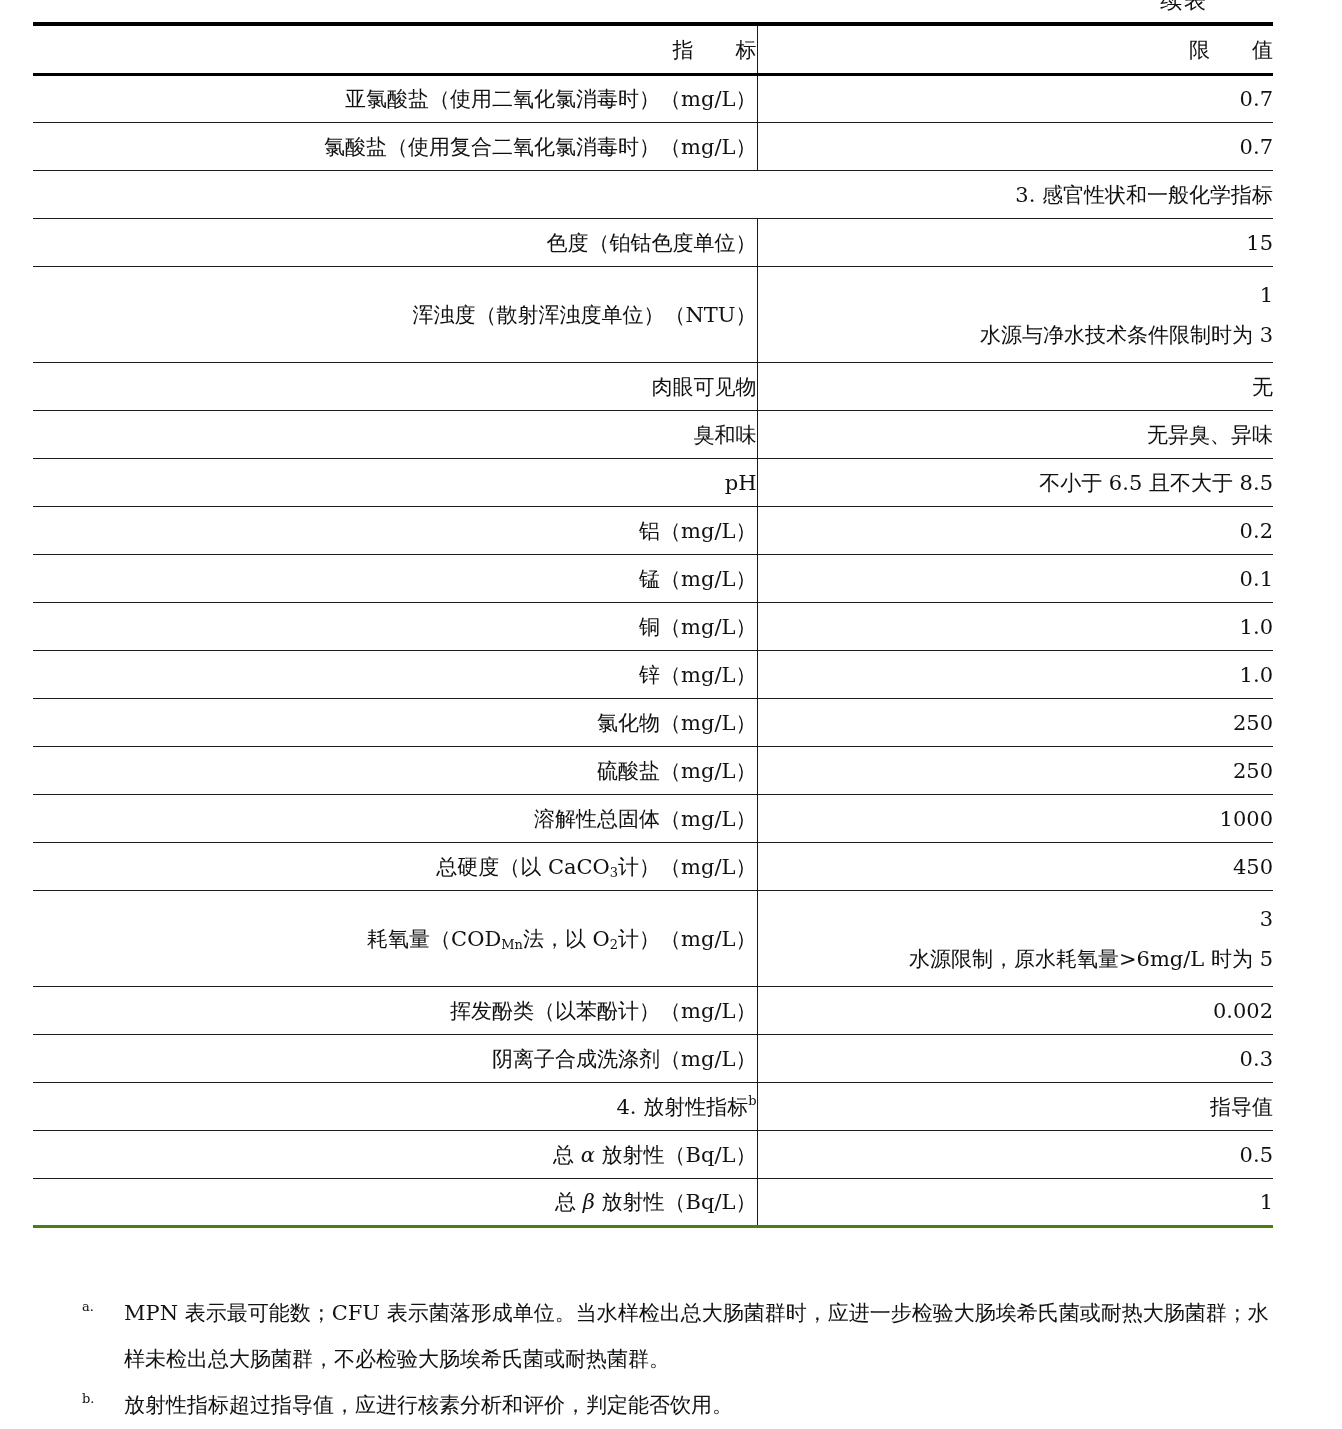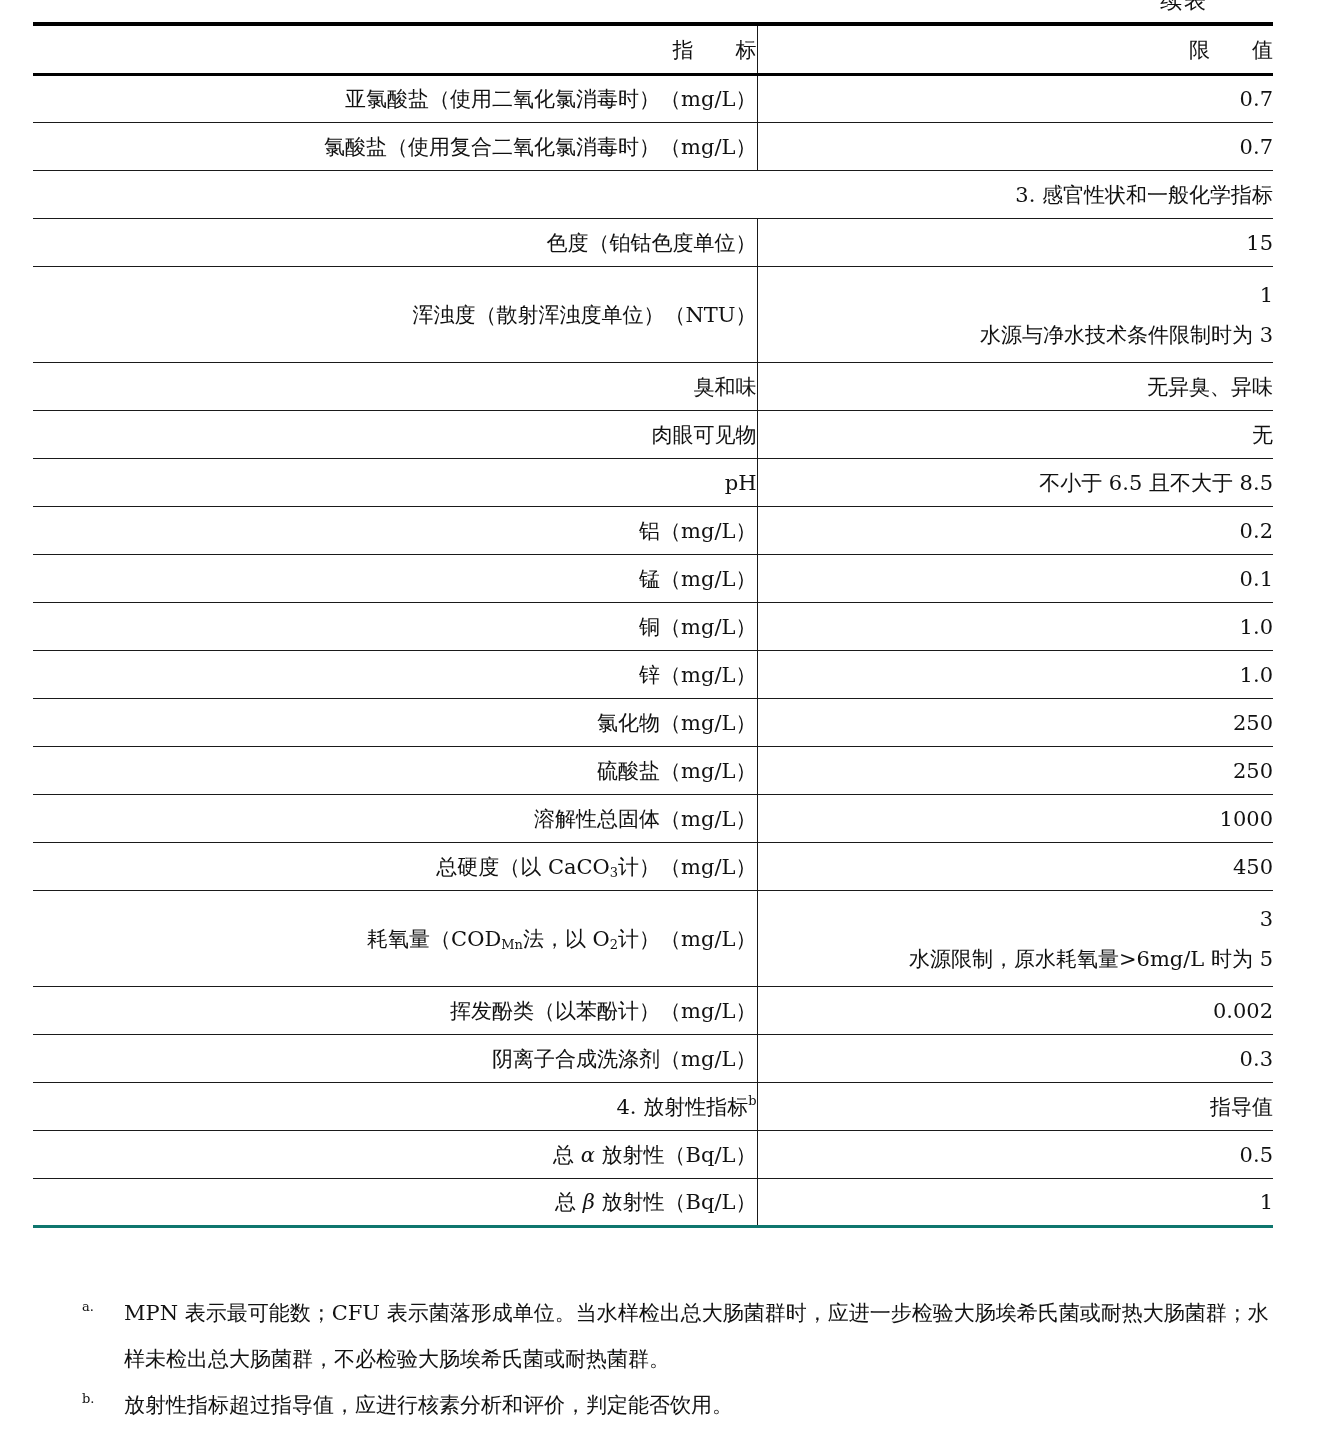--- a/index.html
+++ b/index.html
@@ -54,21 +54,21 @@
     }
     table.std-table td.val {
       text-align: right;
     }
     table.std-table td.c-left,
     table.std-table th.c-left {
       border-right: 1.5px solid #1a1a1a;
     }
     table.std-table tr.row { height: 48px; }
     table.std-table tr.row-tall { height: 96px; }
-    table.std-table tr.last td { border-bottom: 3px solid #0f766e; margin-top: 24px; }
+    table.std-table tr.last td { border-bottom: 3px solid #4d7c0f; margin-top: 24px; }
     table.std-table tr.section td.ind { }
     .val-line { display: block; line-height: 40px; }
     sub.s { font-size: 13px; vertical-align: -3px; }
     sup.s { font-size: 13px; vertical-align: 9px; }
     .greek { font-style: italic; }
     .notes {
       position: absolute;
       left: 0;
       top: 1290px;
       width: 1342px;
@@ -120,26 +120,26 @@
       <td class="val">15</td>
     </tr>
     <tr class="row-tall">
       <td class="ind c-left">浑浊度（散射浑浊度单位）（NTU）</td>
       <td class="val">
         <span class="val-line">1</span>
         <span class="val-line">水源与净水技术条件限制时为 3</span>
       </td>
     </tr>
     <tr class="row">
+      <td class="ind c-left">肉眼可见物</td>
+      <td class="val">无</td>
+    </tr>
+    <tr class="row">
       <td class="ind c-left">臭和味</td>
       <td class="val">无异臭、异味</td>
-    </tr>
-    <tr class="row">
-      <td class="ind c-left">肉眼可见物</td>
-      <td class="val">无</td>
     </tr>
     <tr class="row">
       <td class="ind c-left">pH</td>
       <td class="val">不小于 6.5 且不大于 8.5</td>
     </tr>
     <tr class="row">
       <td class="ind c-left">铝（mg/L）</td>
       <td class="val">0.2</td>
     </tr>
     <tr class="row">

